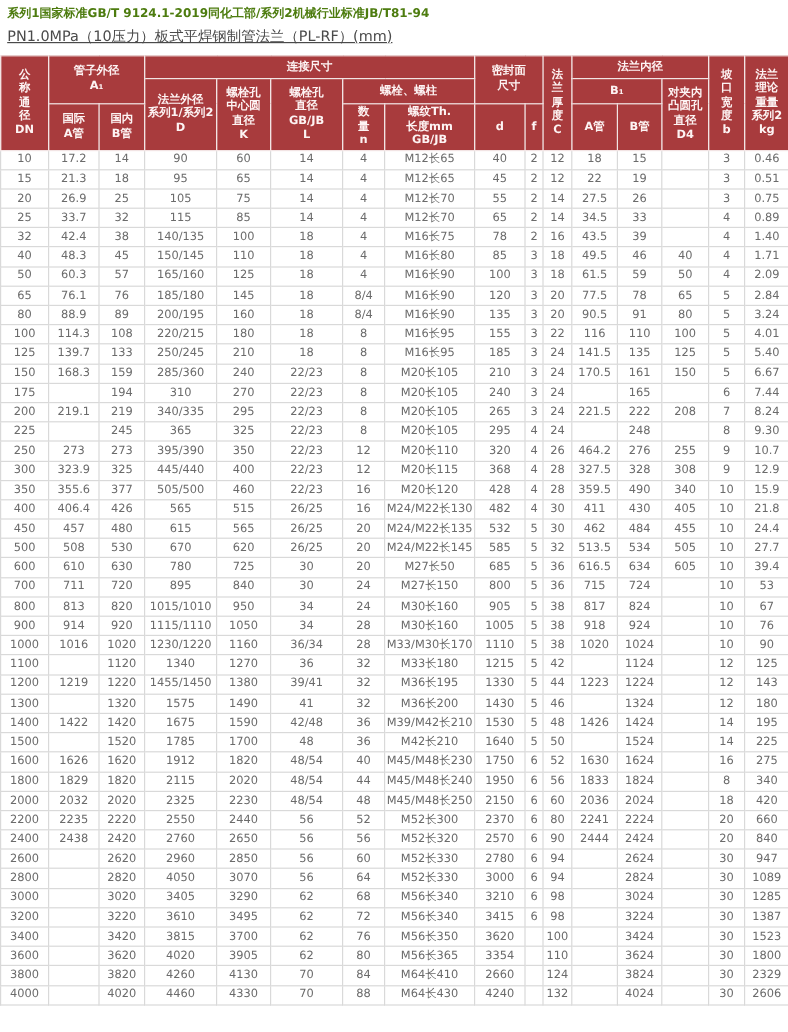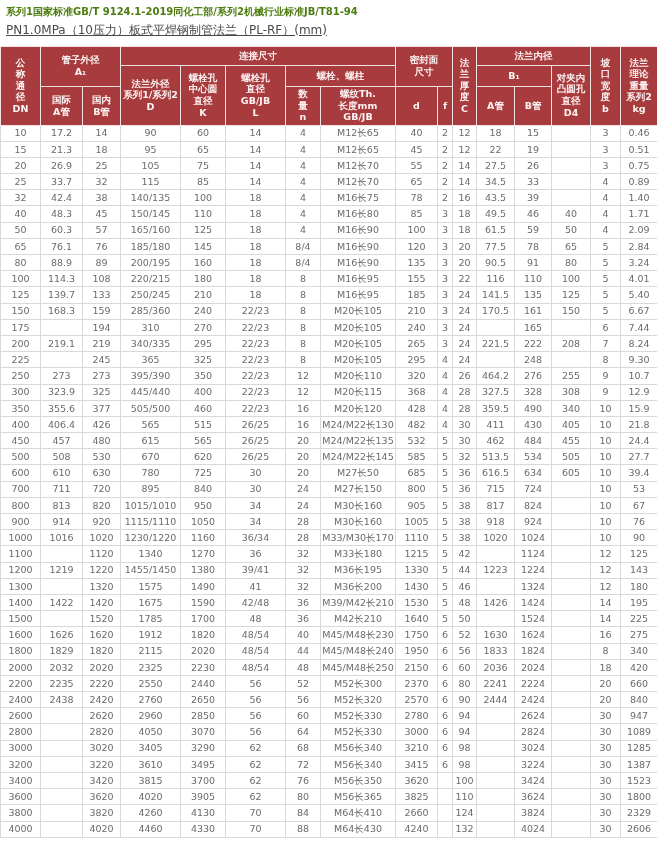--- a/index.html
+++ b/index.html
@@ -867,21 +867,21 @@
       </tr>
       <tr>
         <td>3600</td>
         <td></td>
         <td>3620</td>
         <td>4020</td>
         <td>3905</td>
         <td>62</td>
         <td>80</td>
         <td>M56长365</td>
-        <td>3825</td>
+        <td>3354</td>
         <td></td>
         <td>110</td>
         <td></td>
         <td>3624</td>
         <td></td>
         <td>30</td>
         <td>1800</td>
       </tr>
       <tr>
         <td>3800</td>

